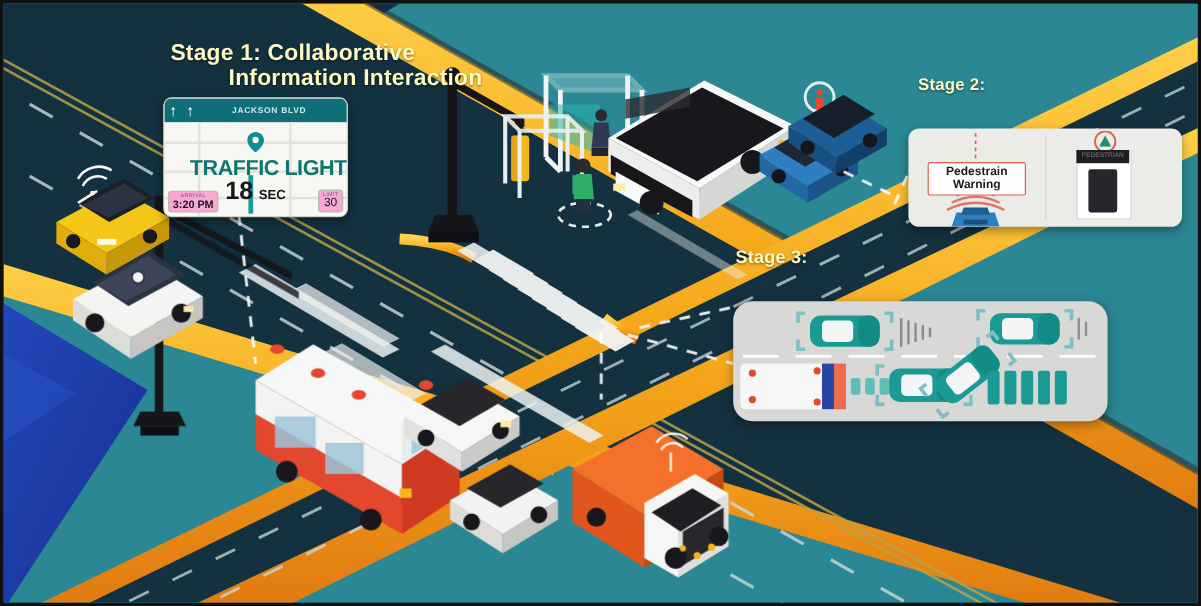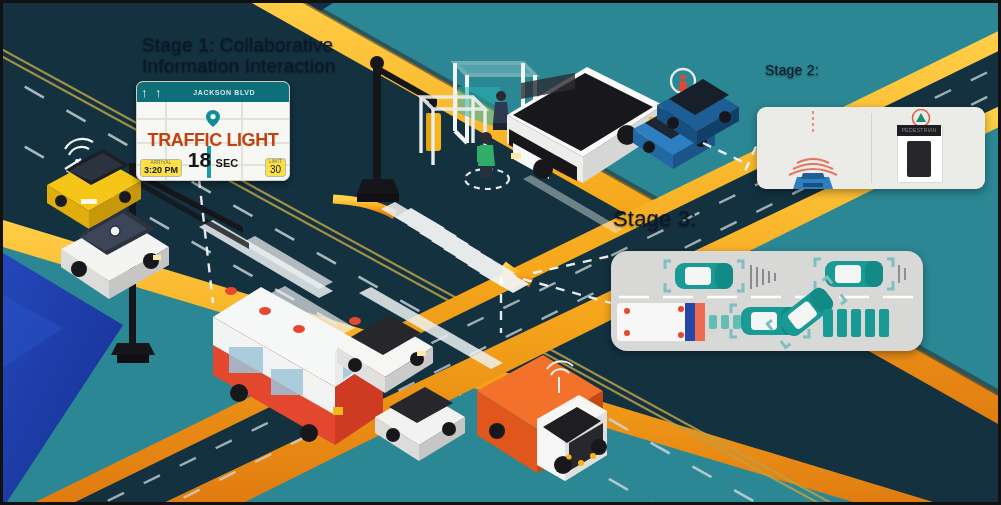--- a/index.html
+++ b/index.html
@@ -5,44 +5,44 @@
   html,body{margin:0;padding:0;background:#fff;}
   body{font-family:"Liberation Sans", sans-serif;}
   #stage{
     position:relative;width:1001px;height:505px;overflow:hidden;
     background:#2a8793;border:3px solid #111;box-sizing:border-box;
   }
   .layer{position:absolute;left:0;top:0;width:1001px;height:505px;}
   svg{display:block;}
 
   
-  .callout{position:absolute;color:#0f172a;font-weight:normal;line-height:1.12;
+  .callout{position:absolute;color:#fef9c3;font-weight:bold;line-height:1.12;
            text-shadow:0 1px 2px rgba(0,0,0,.55);letter-spacing:.2px;}
   #c1{left:139px;top:31px;font-size:19px;width:260px;}
   #c2{left:762px;top:60px;font-size:14px;width:235px;}
-  #c3{left:610px;top:204px;font-size:22px;width:330px;}
-  .callout .l2{display:block;}
+  #c3{left:610px;top:204px;font-size:15px;width:330px;}
+  .callout .l2{display:block;text-align:right;}
 
   
   #navpanel{position:absolute;left:133px;top:78px;width:152px;height:98px;
             background:#f2f2ef;border-radius:7px;border:1px solid #cfcfc8;
             box-shadow:0 3px 7px rgba(0,0,0,.4);overflow:hidden;}
   #navhdr{height:20px;background:#0e6f78;display:flex;align-items:center;
           padding:0 4px;box-sizing:border-box;}
   #navhdr .arrows{color:#fff;font-size:13px;letter-spacing:2px;line-height:1;}
   #navhdr .street{flex:1;text-align:center;color:#cfe9ec;font-size:7px;
                   font-weight:bold;letter-spacing:.6px;}
   #navmap{position:relative;height:78px;background:#f7f7f4;}
   .mapline{position:absolute;background:#e2e2dc;}
-  #navtitle{position:absolute;left:0;right:0;top:28px;text-align:center;
-            color:#c2410c;font-size:18px;font-weight:bold;letter-spacing:-.4px;}
+  #navtitle{position:absolute;left:0;right:0;top:28px;text-align:right;
+            color:#0f766e;font-size:18px;font-weight:bold;letter-spacing:-.4px;}
   #navsec{position:absolute;left:0;right:0;top:46px;text-align:center;color:#15161a;}
   #navsec .big{font-size:21px;font-weight:bold;}
   #navsec .unit{font-size:11px;font-weight:bold;margin-top:12px;}
-  .chipL,.chipR{position:absolute;bottom:3px;background:#fde047;border:1px solid #b9b9b2;
+  .chipL,.chipR{position:absolute;bottom:3px;background:#f9a8d4;border:1px solid #b9b9b2;
           border-radius:3px;text-align:center;line-height:1.05;padding:1px 3px;}
   .chipL{left:3px;} .chipR{right:3px;}
   .chipL .k,.chipR .k{font-size:4.5px;color:#6a6a64;letter-spacing:.3px;}
   .chipL .v{font-size:9px;font-weight:bold;color:#15161a;}
   .chipR .v{font-size:10px;font-weight:normal;color:#15161a;}
   #navpin{position:absolute;left:50%;top:8px;margin-left:-7px;width:14px;height:17px;}
 
   
   #p2{position:absolute;left:754px;top:104px;width:228px;height:82px;
       background:#ebebe8;border-radius:9px;box-shadow:0 3px 8px rgba(0,0,0,.35);overflow:hidden;}
@@ -389,20 +389,24 @@
       <g stroke="#e2604e" stroke-width="2" fill="none" opacity=".85">
         <path d="M40,56 Q56,48 72,56"></path>
         <path d="M36,62 Q56,52 76,62"></path>
         <path d="M32,68 Q56,56 80,68"></path>
       </g>
       <polygon points="40,70 72,70 76,82 36,82" fill="#2e7fc1"></polygon>
       <polygon points="46,66 66,66 68,72 44,72" fill="#1f5f96"></polygon>
       <rect x="46" y="76" width="20" height="4" fill="#1a4f80"></rect>
     </svg>
 
+    <div id="warnbox">
+      <div>Pedestrain</div>
+      <div>Warning</div>
+    </div>
 
     <svg style="position:absolute;left:144px;top:2px;" width="40" height="18">
       <circle cx="20" cy="9" r="8.5" fill="none" stroke="#e2604e" stroke-width="1.6"></circle>
       <polygon points="20,4 25,13 15,13" fill="#1e8f6a"></polygon>
     </svg>
 
     <div id="devscreen"></div>
     <div id="devband">PEDESTRIAN</div>
     <div id="devinner"></div>
   </div>

